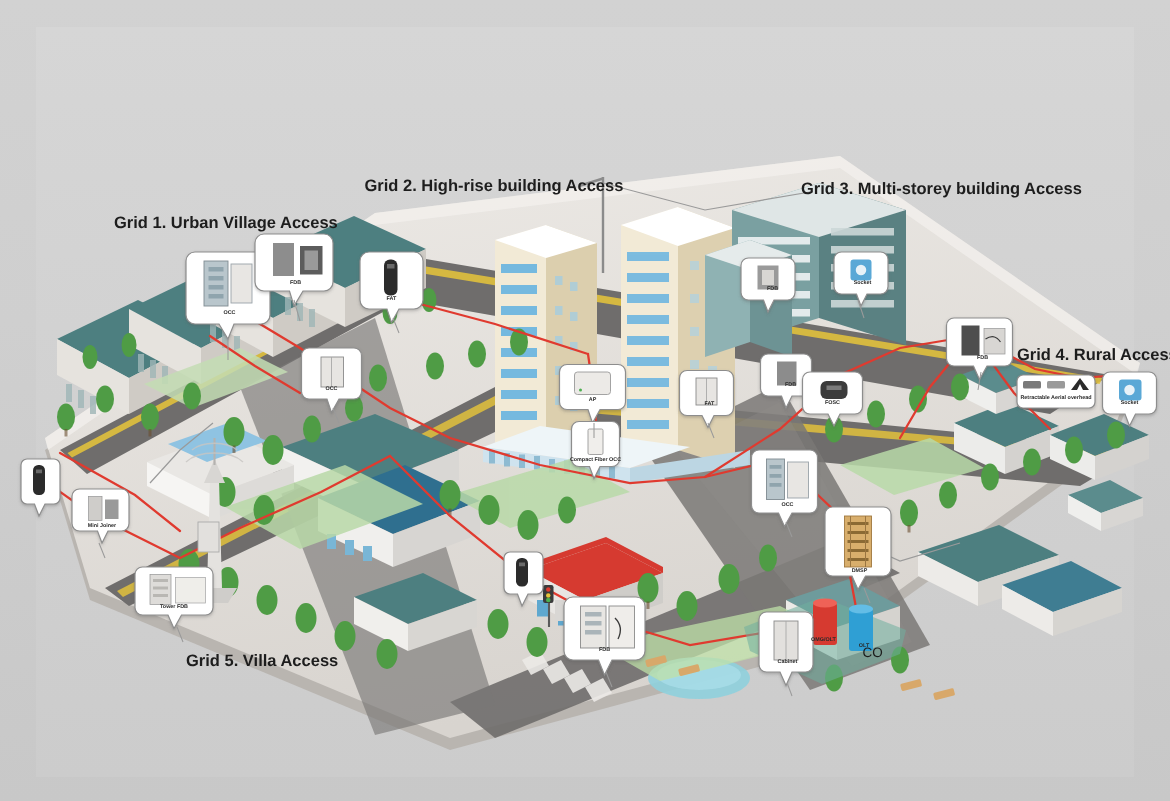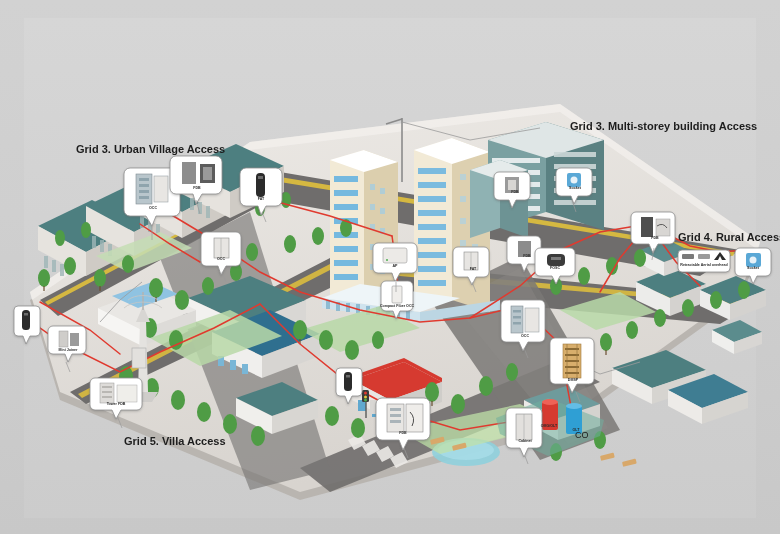--- a/index.html
+++ b/index.html
@@ -620,22 +620,23 @@
         <path d="M524,348 L528,358"></path>
       <path d="M576,392 L580,402"></path>
         <path d="M654,248 L652,260"></path>
       <path d="M66,362 L70,372"></path>
         <path d="M118,418 L122,428"></path>
       <path d="M404,448 L408,458"></path>
         <path d="M525,456 L528,464"></path>
     </g>
   </svg>
 
-  <div class="gridlabel" style="left:76px;  top:143px;">Grid 3. Urban Village Access</div>
-  <div class="gridlabel" style="left:534px; top:120px;margin-left:36px;">Grid 3. Multi-storey building Access</div>
+  <div class="gridlabel" style="left:76px;  top:143px;">Grid 1. Urban Village Access</div>
+  <div class="gridlabel" style="left:243px; top:118px;">Grid 2. High-rise building Access</div>
+  <div class="gridlabel" style="left:534px; top:120px;">Grid 3. Multi-storey building Access</div>
   <div class="gridlabel" style="left:678px; top:231px;">Grid 4. Rural Access</div>
   <div class="gridlabel" style="left:124px; top:435px;">Grid 5. Villa Access</div>
 
   <div class="colabel" style="left:575px; top:430px;">CO</div>
 
   <div class="smalllabel" style="left:142px; top:206px; width:22px;">OCC</div>
   <div class="smalllabel" style="left:186px; top:186px; width:22px;">FDB</div>
   <div class="smalllabel" style="left:250px; top:197px; width:22px;">FAT</div>
   <div class="smalllabel" style="left:210px; top:257px; width:22px;">OCC</div>
   <div class="smalllabel" style="left:384px; top:264px; width:22px;">AP</div>

